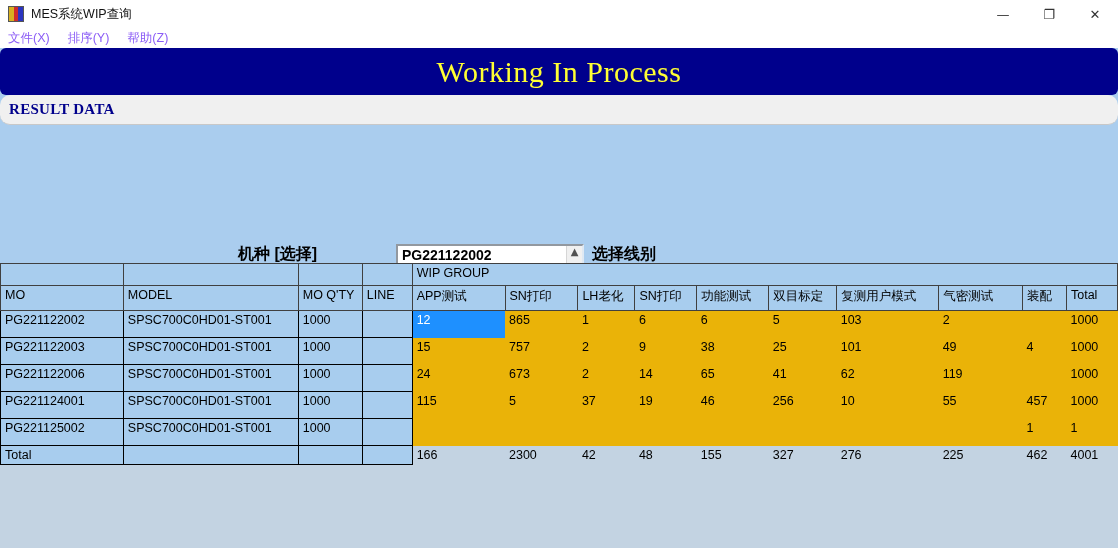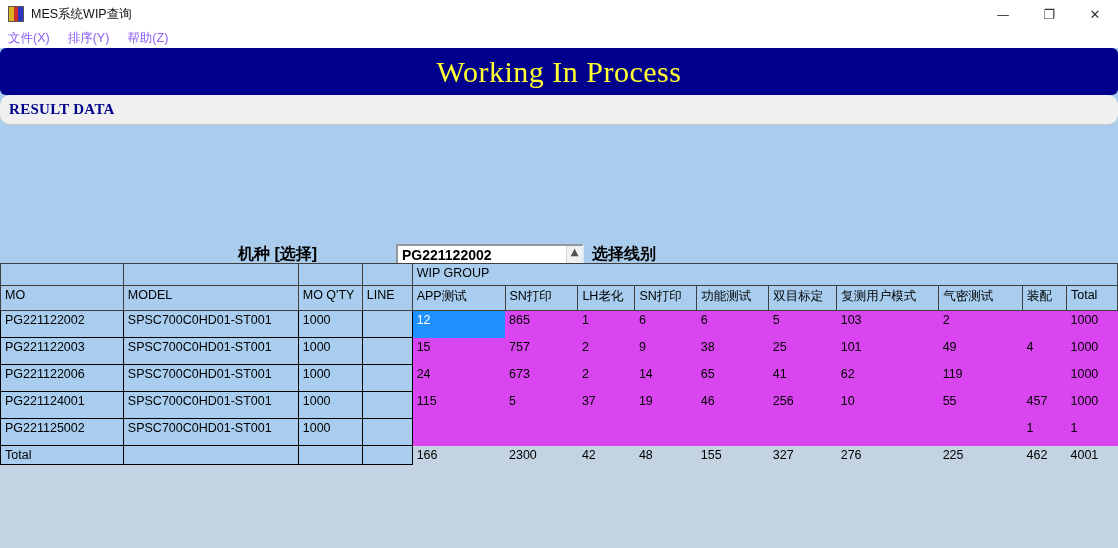--- a/index.html
+++ b/index.html
@@ -107,21 +107,21 @@
   .grid-area{ position:relative; background:#c3d3e2; height:312px; }
   table.grid{ border-collapse:collapse; table-layout:fixed; }
   table.grid td{
     font-size:12.5px; color:#000; padding:2px 4px; vertical-align:top;
     white-space:nowrap; overflow:hidden;
   }
   .hdr-top td{ height:22px; background:#a8cdee; border:1px solid #404040; }
   .hdr2 td{ height:25px; background:#a8cdee; border:1px solid #404040; font-size:12.5px; }
   .body-row td{ height:27px; }
   .body-row td.keycol{ background:#a8cdee; border:1px solid #000; }
-  .body-row td.wipcol{ background:#d946ef; border:none; }
+  .body-row td.wipcol{ background:#eab308; border:none; }
   .total-row td.keycol{ background:#a8cdee; border:1px solid #000; }
   .total-row td.wipcol{ background:#c3d3e2; border:none; }
   td.sel{ background:#1e90ff !important; color:#ffffff !important; }
 </style>
 </head>
 <body>
 
 <div class="titlebar">
   <div class="app-icon"></div>
   <div class="title-text">MES系统WIP查询</div>

